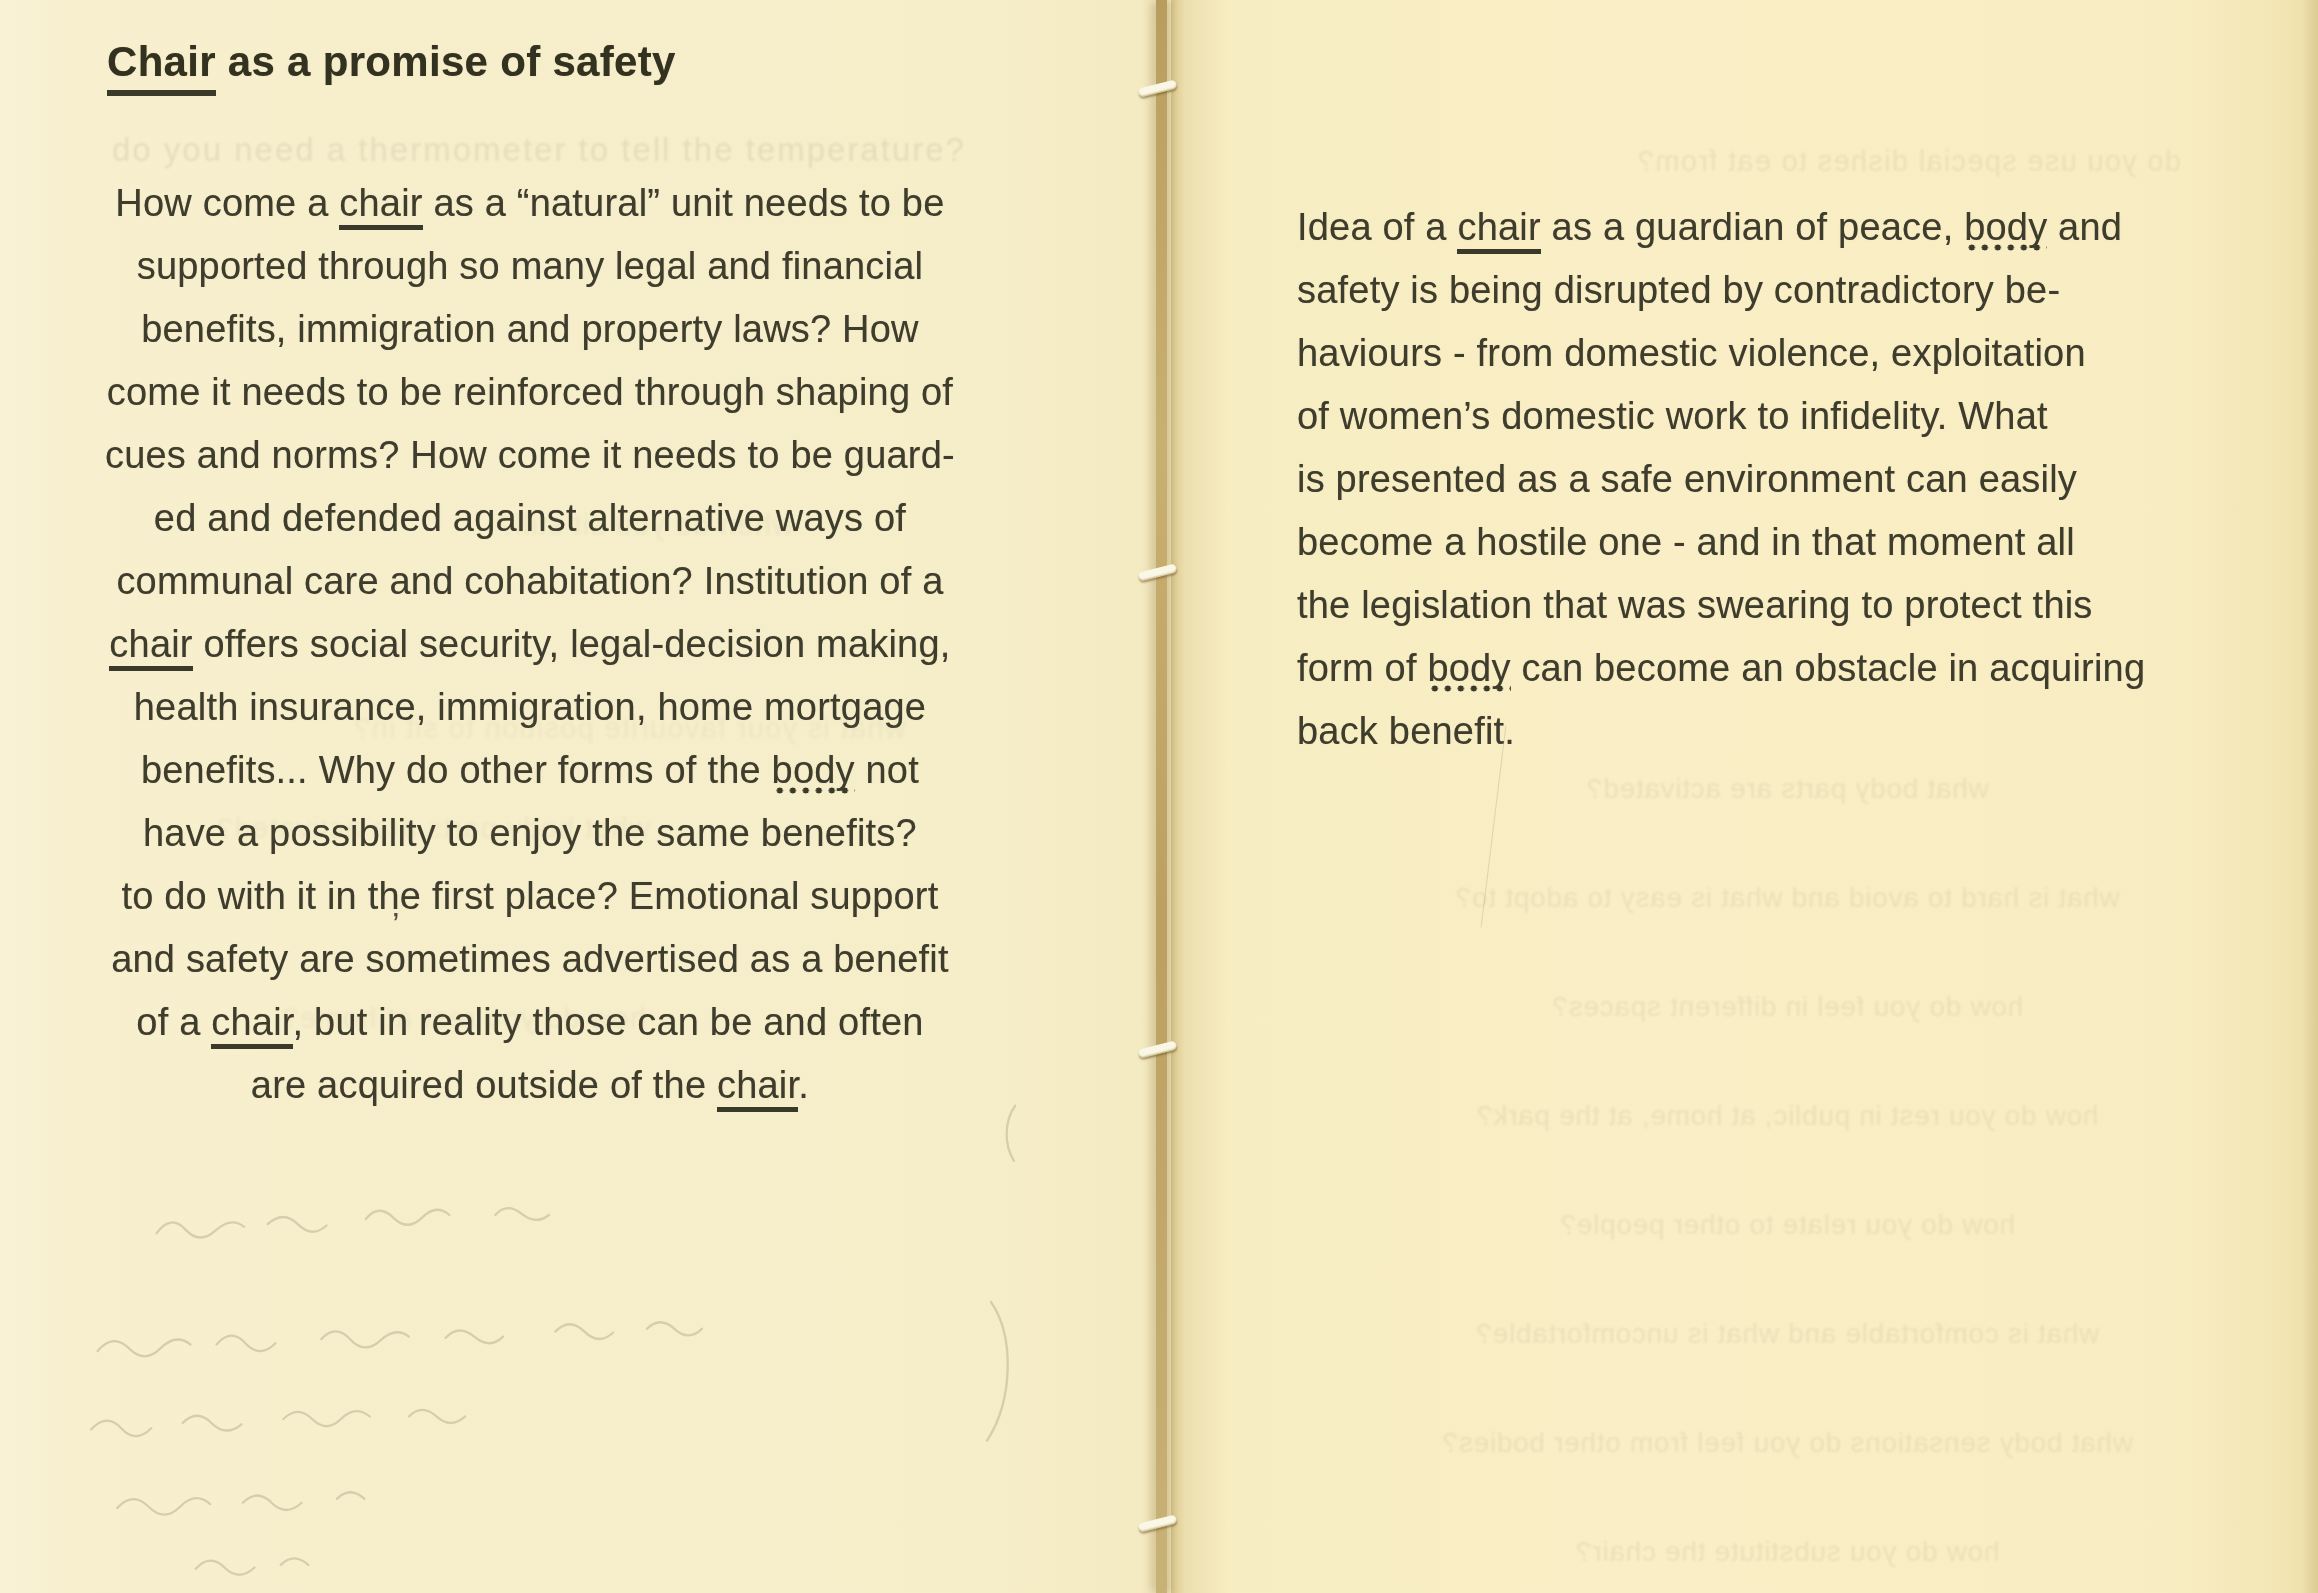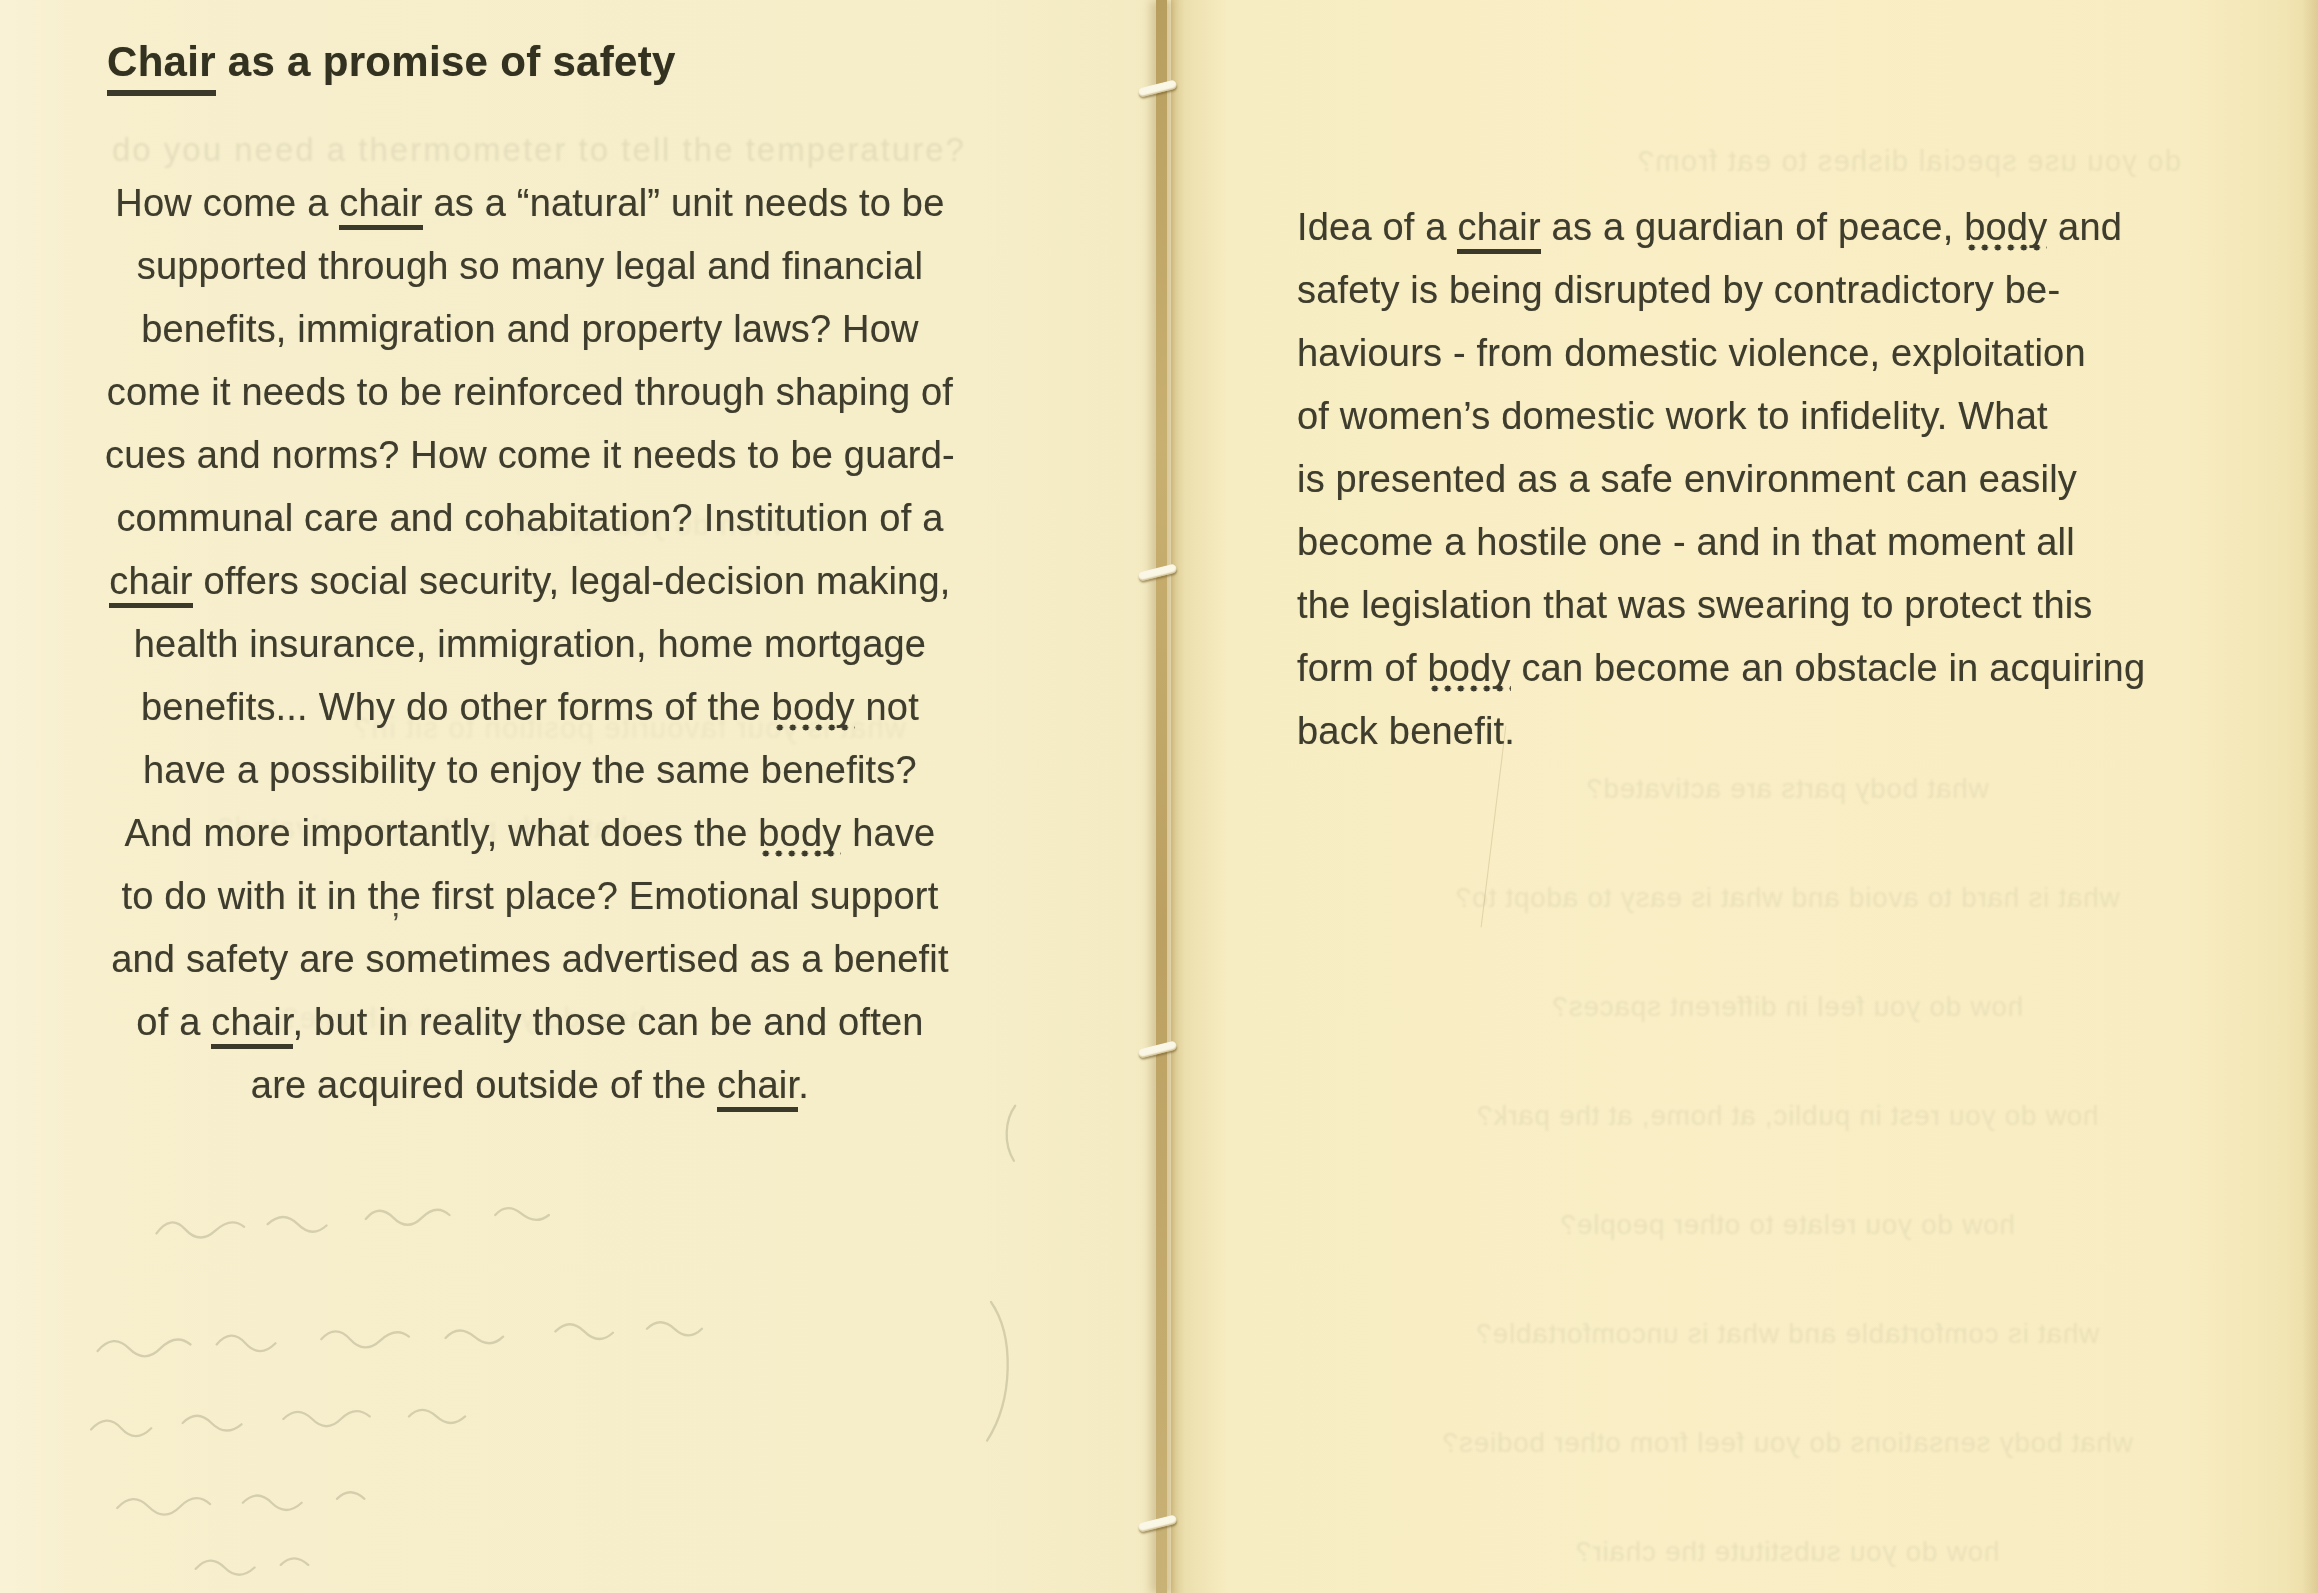--- a/index.html
+++ b/index.html
@@ -85,26 +85,26 @@
   <div class="title">
       <div class="line"><span class="u-sol">Chair</span><span> as a promise of safety</span></div>
     </div>
 
   <div class="para para-left">
       <div class="line"><span>How come a </span><span class="u-sol">chair</span><span> as a “natural” unit needs to be</span></div>
       <div class="line"><span>supported through so many legal and financial</span></div>
       <div class="line"><span>benefits, immigration and property laws? How</span></div>
       <div class="line"><span>come it needs to be reinforced through shaping of</span></div>
       <div class="line"><span>cues and norms? How come it needs to be guard-</span></div>
+      <div class="line"><span>ed and defended against alternative ways of</span></div>
       <div class="line"><span>communal care and cohabitation? Institution of a</span></div>
       <div class="line"><span class="u-sol">chair</span><span> offers social security, legal-decision making,</span></div>
       <div class="line"><span>health insurance, immigration, home mortgage</span></div>
       <div class="line"><span>benefits... Why do other forms of the </span><span class="u-dot">body</span><span> not</span></div>
       <div class="line"><span>have a possibility to enjoy the same benefits?</span></div>
-      <div class="line"><span>And more importantly, what does the </span><span class="u-dot">body</span><span> have</span></div>
       <div class="line"><span>to do with it in the first place? Emotional support</span></div>
       <div class="line"><span>and safety are sometimes advertised as a benefit</span></div>
       <div class="line"><span>of a </span><span class="u-sol">chair</span><span>, but in reality those can be and often</span></div>
       <div class="line"><span>are acquired outside of the </span><span class="u-sol">chair</span><span>.</span></div>
     </div>
 
   <span class="artifact-apostrophe">’</span>
 
   <div class="ghost ghost-mid mirror" style="left:497px;top:509px;">when do you sit still?</div>
   <div class="ghost ghost-mid mirror" style="left:353px;top:712px;">what is your favourite position to sit in?</div>

